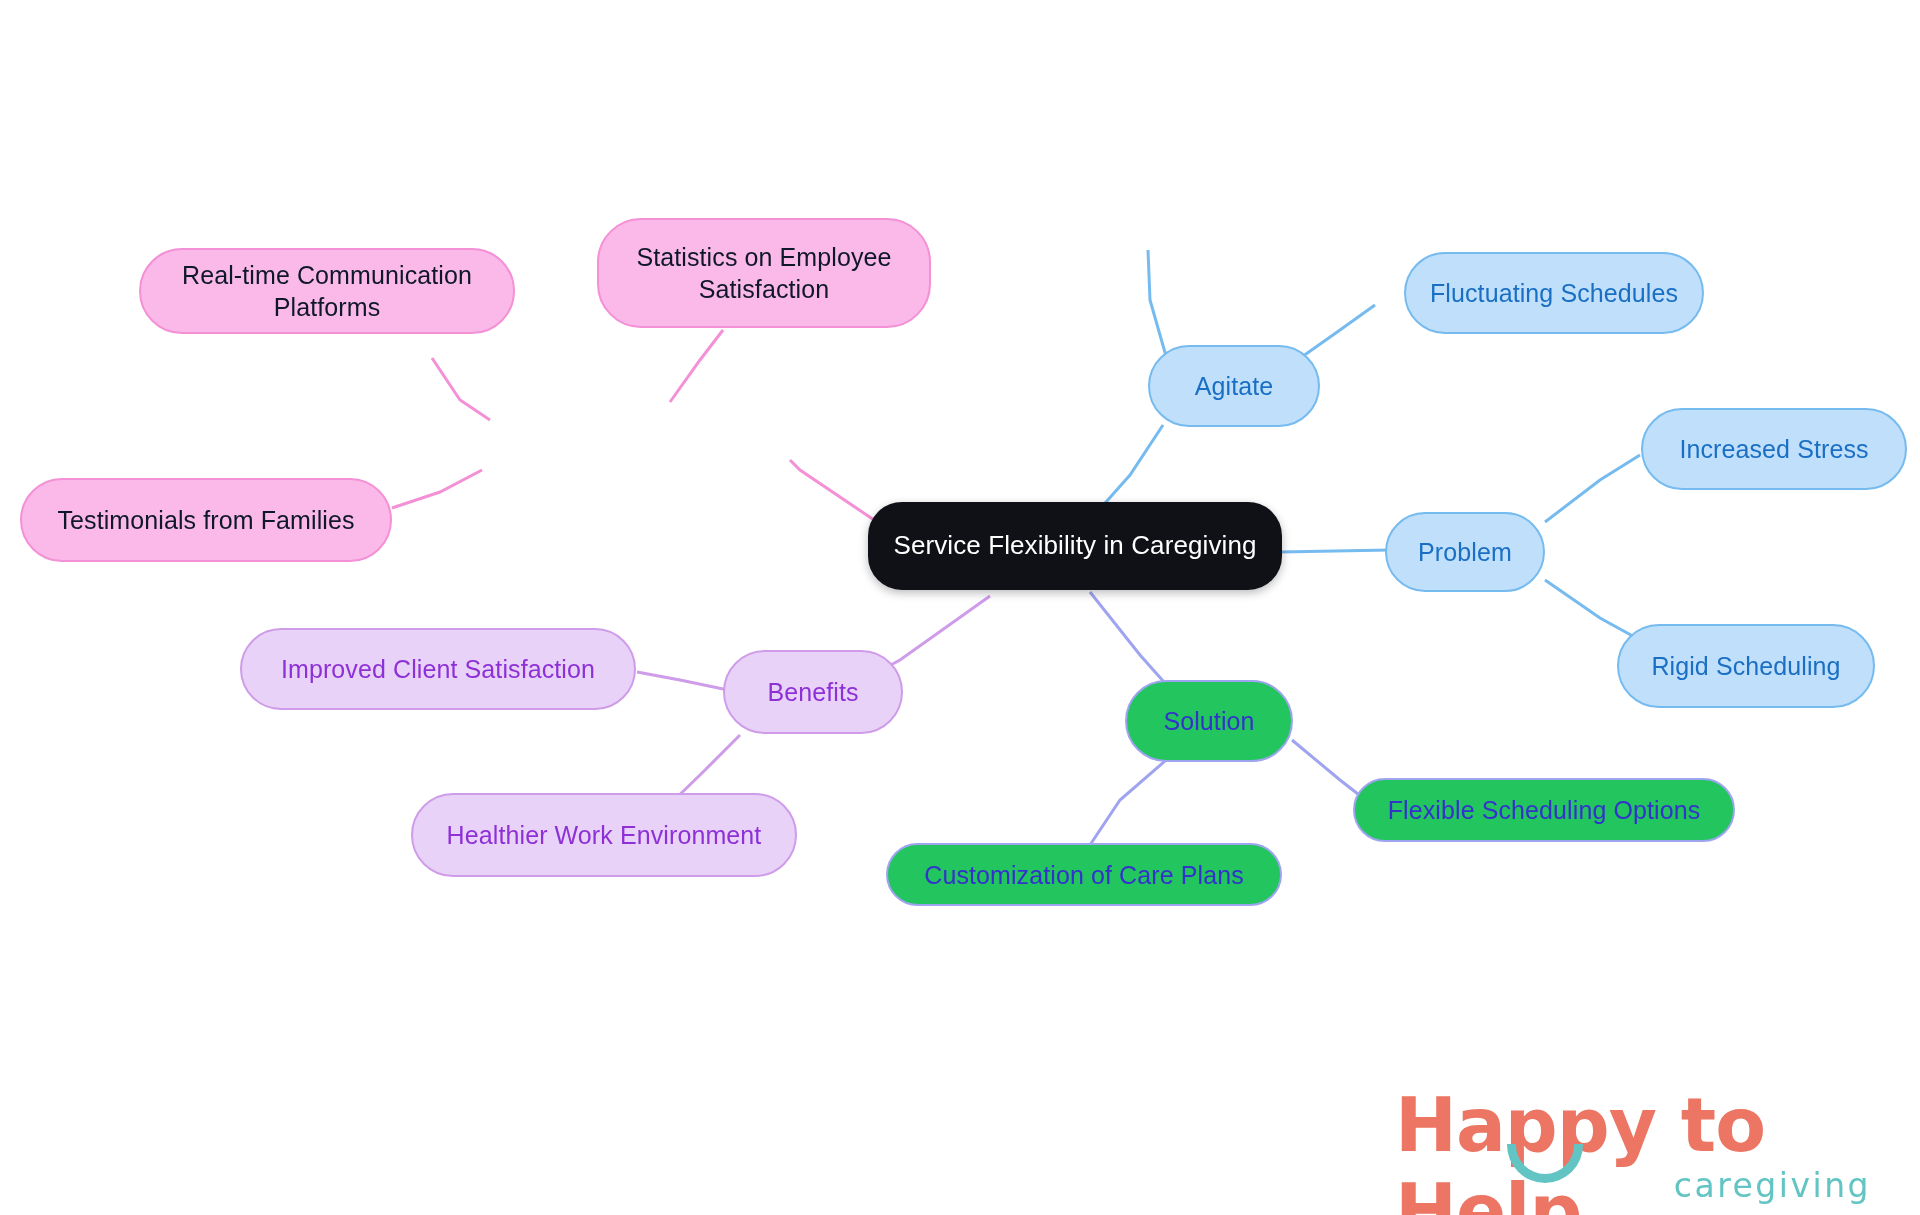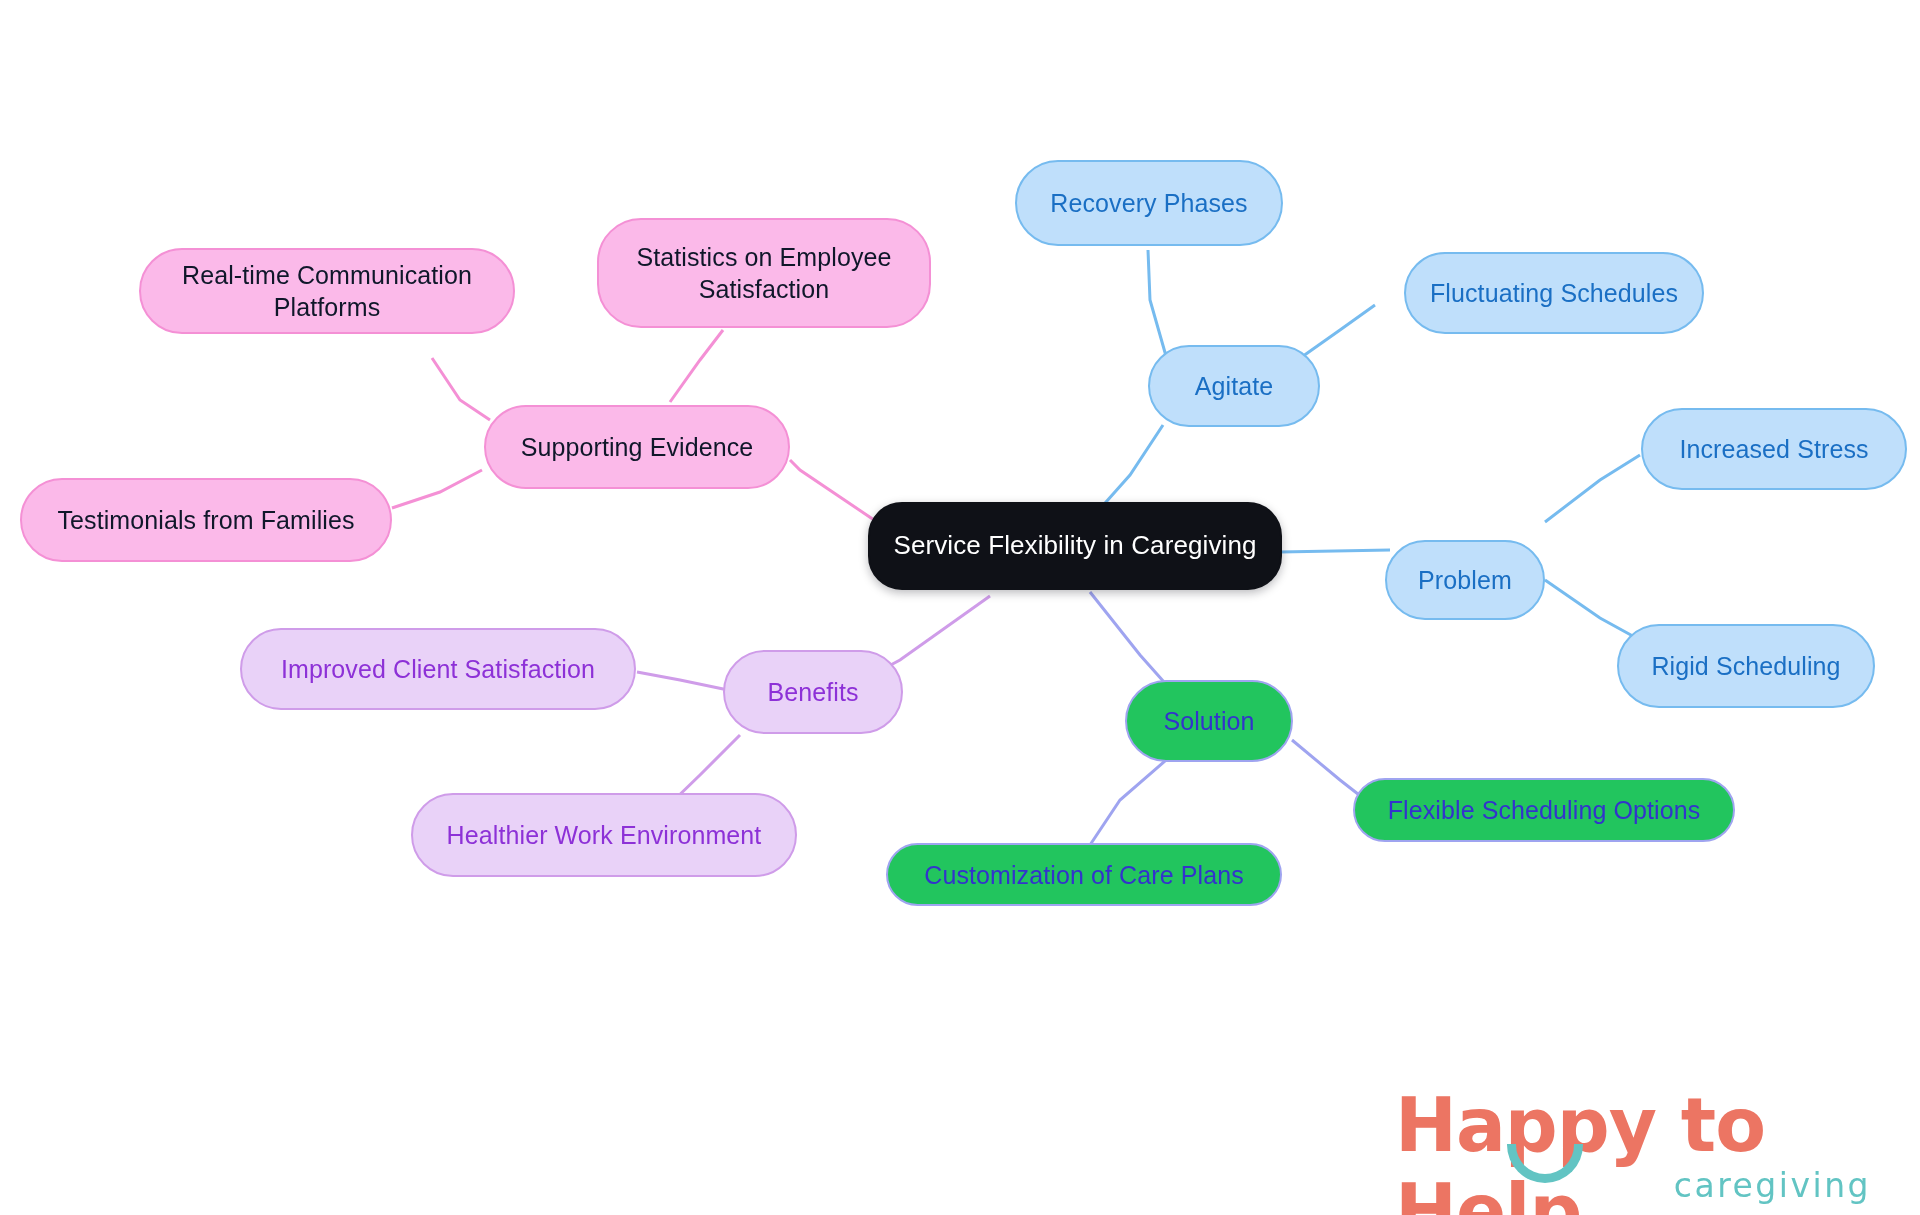--- a/index.html
+++ b/index.html
@@ -147,43 +147,41 @@
 
     <path d="M 670 402 L 700 360 L 723 330" fill="none" stroke="#f490d5" stroke-width="3"></path>
     <path d="M 490 420 L 460 400 L 432 358" fill="none" stroke="#f490d5" stroke-width="3"></path>
     <path d="M 482 470 L 440 492 L 392 508" fill="none" stroke="#f490d5" stroke-width="3"></path>
   </svg>
 
   <div class="node node-root" style="left:868px; top:502px; width:414px; height:88px;">Service Flexibility in Caregiving</div>
 
   <div class="node node-blue" style="left:1148px; top:345px; width:172px; height:82px;">Agitate</div>
 
-  <div class="node node-blue" style="left:1015px; top:160px; width:268px; height:86px;">Recovery Phases</div>
 
   <div class="node node-blue" style="left:1404px; top:252px; width:300px; height:82px;">Fluctuating Schedules</div>
 
-  <div class="node node-blue" style="left:1385px; top:512px; width:160px; height:80px;margin-top:28px;">Problem</div>
+  <div class="node node-blue" style="left:1385px; top:512px; width:160px; height:80px;">Problem</div>
 
   <div class="node node-blue" style="left:1641px; top:408px; width:266px; height:82px;">Increased Stress</div>
 
   <div class="node node-blue" style="left:1617px; top:624px; width:258px; height:84px;">Rigid Scheduling</div>
 
   <div class="node node-periwinkle" style="left:1125px; top:680px; width:168px; height:82px;">Solution</div>
 
   <div class="node node-periwinkle" style="left:1353px; top:778px; width:382px; height:64px;">Flexible Scheduling Options</div>
 
   <div class="node node-periwinkle" style="left:886px; top:843px; width:396px; height:63px;">Customization of Care Plans</div>
 
   <div class="node node-purple" style="left:723px; top:650px; width:180px; height:84px;">Benefits</div>
 
   <div class="node node-purple" style="left:240px; top:628px; width:396px; height:82px;">Improved Client Satisfaction</div>
 
   <div class="node node-purple" style="left:411px; top:793px; width:386px; height:84px;">Healthier Work Environment</div>
 
-  <div class="node node-pink" style="left:484px; top:405px; width:306px; height:84px;">Supporting Evidence</div>
 
   <div class="node node-pink" style="left:597px; top:218px; width:334px; height:110px;">Statistics on Employee
 Satisfaction</div>
 
   <div class="node node-pink" style="left:139px; top:248px; width:376px; height:86px;">Real-time Communication
 Platforms</div>
 
   <div class="node node-pink" style="left:20px; top:478px; width:372px; height:84px;">Testimonials from Families</div>
 
   <div id="logo">

